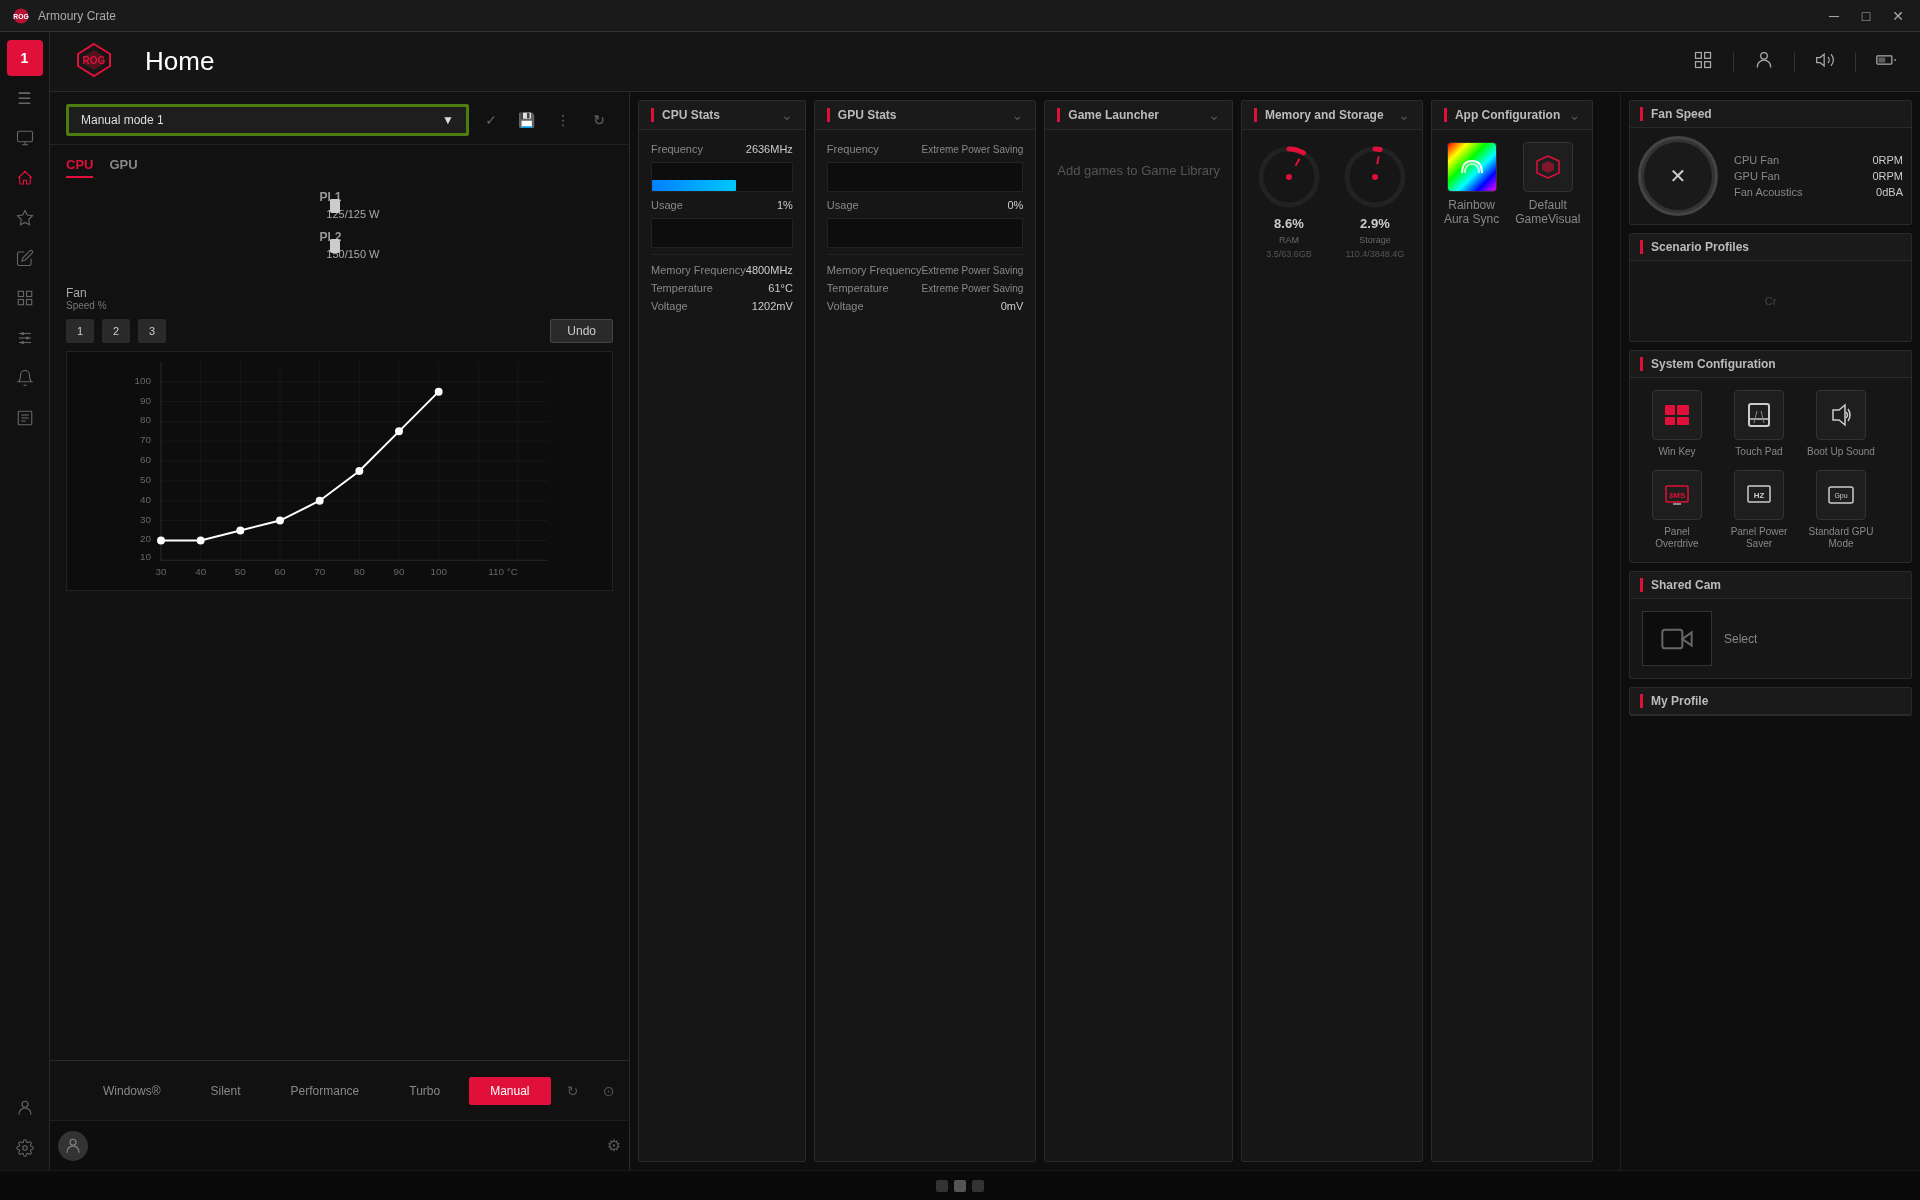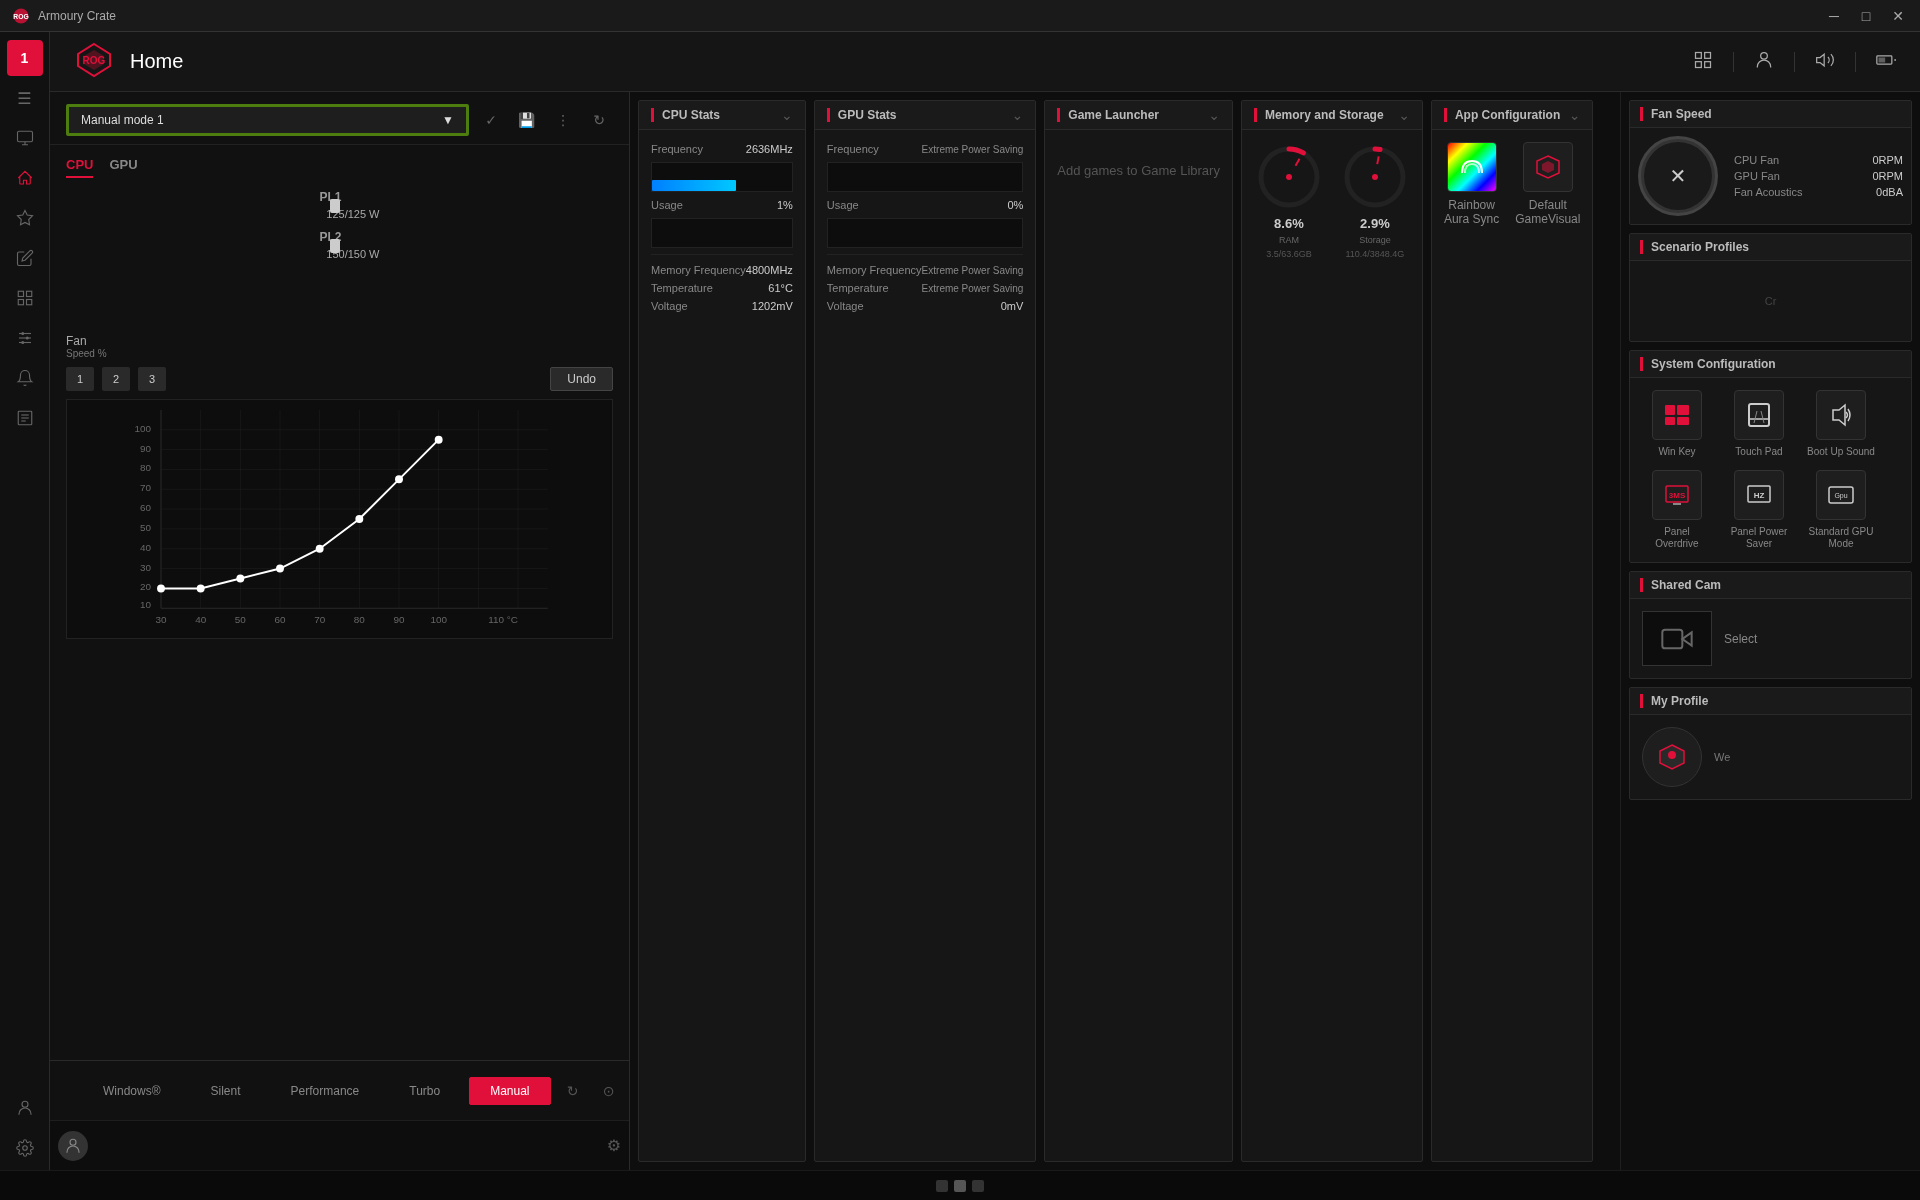--- a/index.html
+++ b/index.html
@@ -99,24 +99,25 @@
       align-items: center;
       padding: 0 24px;
       border-bottom: 1px solid #2a2a2a;
       flex-shrink: 0;
     }
     .header-logo {
       margin-right: 16px;
     }
     .header-logo svg { width: 40px; height: 40px; }
     .header-title {
-      font-size: 20px;
+      font-size: 26px;
       font-weight: 300;
       color: #fff;
       flex: 1;
+      margin-left: 15px;
     }
     .header-icons {
       display: flex;
       gap: 16px;
       align-items: center;
     }
     .header-icon-btn {
       color: #aaa;
       font-size: 16px;
       cursor: pointer;
@@ -240,21 +241,20 @@
       color: #aaa;
       font-size: 11px;
       min-width: 80px;
       text-align: right;
     }
 
     
     .fan-section {
       padding: 8px 16px;
       flex: 1;
-      margin-top: 48px;
     }
     .fan-header {
       display: flex;
       align-items: center;
       justify-content: space-between;
       margin-bottom: 8px;
     }
     .fan-label { color: #aaa; font-size: 12px; }
     .fan-speed-label { color: #777; font-size: 10px; }
     .fan-controls {
@@ -1235,29 +1235,20 @@
               </div>
               <button class="cam-select-btn">Select</button>
             </div>
           </div>
 
           <div class="right-card">
             <div class="right-card-header">
               <div class="right-card-indicator"></div>
               <span>My Profile</span>
             </div>
-            <div class="my-profile-body">
-              <div class="profile-avatar">
-                <svg width="28" height="28" viewBox="0 0 28 28">
-                  <polygon points="14,2 26,8 26,20 14,26 2,20 2,8" fill="#2a2a2a" stroke="#e0103a" stroke-width="1.5"></polygon>
-                  <circle cx="14" cy="12" r="4" fill="#e0103a"></circle>
-                </svg>
-              </div>
-              <span class="profile-text">We</span>
-            </div>
           </div>
 
         </div>
       </div>
     </div>
   </div>
 </div>
 
 <div style="height:30px; background:#0a0a0a; border-top:1px solid #1a1a1a; display:flex; align-items:center; justify-content:center; gap:6px;">
   <div style="width:12px;height:12px;background:#333;border-radius:2px;"></div>

